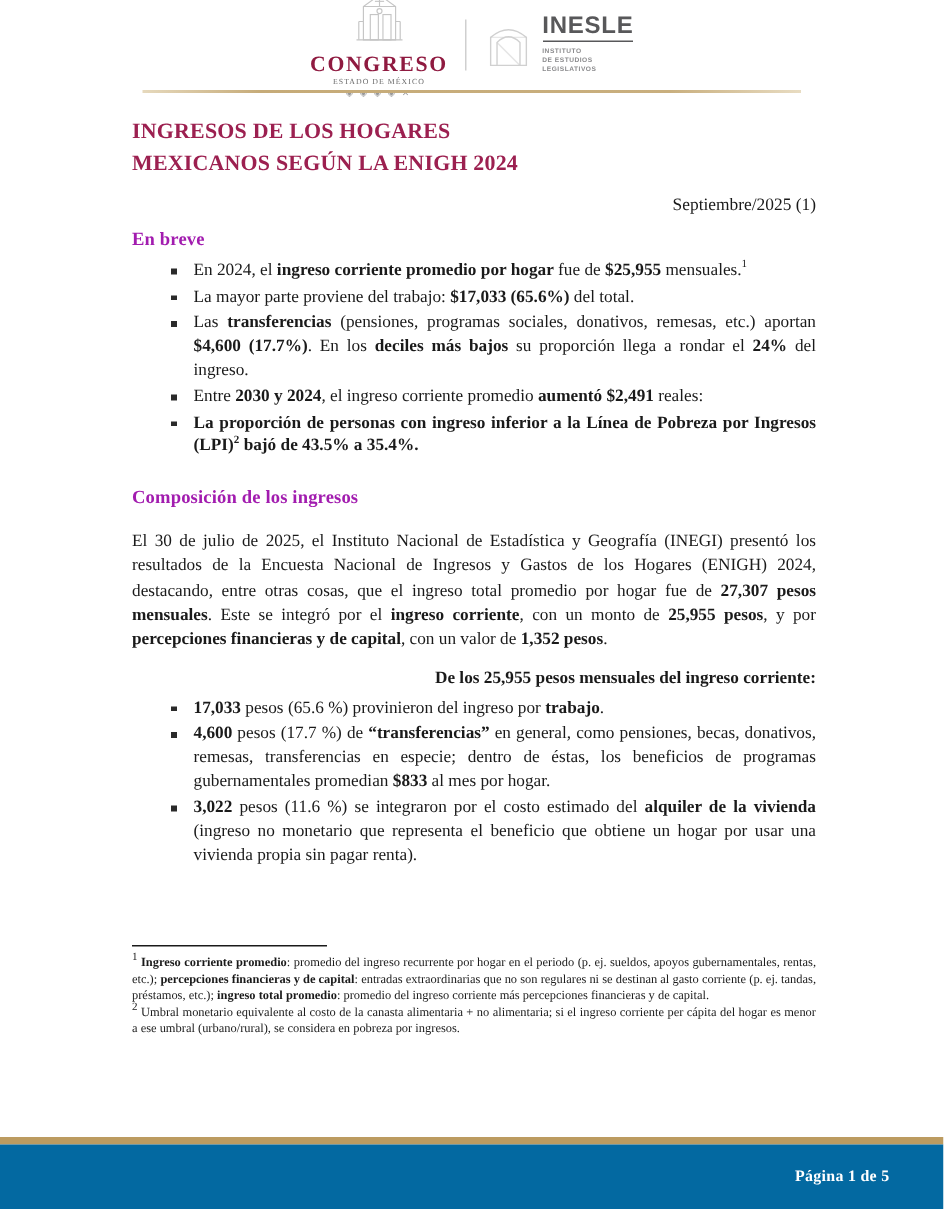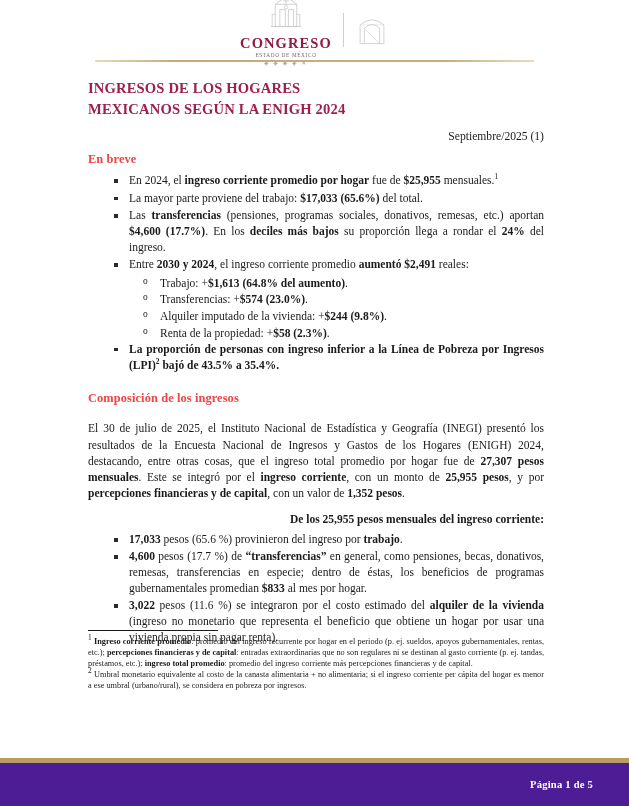--- a/index.html
+++ b/index.html
@@ -80,21 +80,21 @@
 
   .date-line{
     text-align:right;
     font-size:11.6px;
     margin-top:11px;
     color:#1a1a1a;
     font-weight:500;
   }
 
   h2.section{
-    color:#ef4444;
+    color:#a21caf;
     font-family:"Liberation Serif", serif;
     font-weight:bold;
     font-size:12.4px;
     margin:9px 0 6px 0;
     letter-spacing:.1px;
   }
   h2.section.second{ margin-top:18px; margin-bottom:9px;}
 
   ul.bullets{
     list-style:none;
@@ -164,21 +164,21 @@
 
   
   .footer{
     position:absolute;left:0;right:0;bottom:0;height:48px;
   }
   .footer-gold{
     position:absolute;left:0;right:0;top:0;height:5px;background:#bc9b60;
   }
   .footer-bar{
     position:absolute;left:0;right:0;top:5px;bottom:0;
-    background:#4c1d95;
+    background:#0369a1;
     display:flex;align-items:center;justify-content:flex-end;
     padding-right:36px;
     box-sizing:border-box;
   }
   .footer-text{
     color:#ffffff;
     font-family:"Liberation Serif", serif;
     font-size:10.6px;
     font-weight:bold;
     letter-spacing:.2px;
@@ -216,20 +216,28 @@
 
     <div class="inesle-logo">
       <svg class="inesle-mark" viewBox="0 0 40 40">
         <g fill="none" stroke="#bdbdbd" stroke-width="1.1">
           <path d="M6 36 L6 14 Q20 2 34 14 L34 36 Z"></path>
           <path d="M11 36 L11 18 Q20 9 29 18 L29 36"></path>
           <path d="M6 14 L34 14" opacity=".5"></path>
           <path d="M11 18 L29 36" opacity=".6"></path>
         </g>
       </svg>
+      <div class="inesle-text">
+        <span class="inesle-word">INESLE</span>
+        <span class="inesle-sub">
+          <span>INSTITUTO</span><br>
+          <span>DE ESTUDIOS</span><br>
+          <span>LEGISLATIVOS</span>
+        </span>
+      </div>
     </div>
   </div>
 </div>
 
 <div class="gold-rule"></div>
 
 <div class="page">
 
   <div class="doc-title">
     <span class="ln">INGRESOS DE LOS HOGARES</span>
@@ -238,26 +246,20 @@
 
   <div class="date-line">Septiembre/2025 (1)</div>
 
   <h2 class="section">En breve</h2>
 
   <ul class="bullets">
     <li>En 2024, el <b>ingreso corriente promedio por hogar</b> fue de <b>$25,955</b> mensuales.<sup>1</sup></li>
     <li>La mayor parte proviene del trabajo: <b>$17,033 (65.6%)</b> del total.</li>
     <li>Las <b>transferencias</b> (pensiones, programas sociales, donativos, remesas, etc.) aportan <b>$4,600 (17.7%)</b>. En los <b>deciles más bajos</b> su proporción llega a rondar el <b>24%</b> del ingreso.</li>
     <li>Entre <b>2030 y 2024</b>, el ingreso corriente promedio <b>aumentó $2,491</b> reales:</li>
-    <ul class="subbullets">
-      <li>Trabajo: +<b>$1,613 (64.8% del aumento)</b>.</li>
-      <li>Transferencias: +<b>$574 (23.0%)</b>.</li>
-      <li>Alquiler imputado de la vivienda: +<b>$244 (9.8%)</b>.</li>
-      <li>Renta de la propiedad: +<b>$58 (2.3%)</b>.</li>
-    </ul>
     <li><b>La proporción de personas con ingreso inferior a la Línea de Pobreza por Ingresos (LPI)<sup>2</sup> bajó de 43.5% a 35.4%.</b></li>
   </ul>
 
   <h2 class="section second">Composición de los ingresos</h2>
 
   <p class="para">El 30 de julio de 2025, el Instituto Nacional de Estadística y Geografía (INEGI) presentó los resultados de la Encuesta Nacional de Ingresos y Gastos de los Hogares (ENIGH) 2024, destacando, entre otras cosas, que el ingreso total promedio por hogar fue de <b>27,307 pesos mensuales</b>. Este se integró por el <b>ingreso corriente</b>, con un monto de <b>25,955 pesos</b>, y por <b>percepciones financieras y de capital</b>, con un valor de <b>1,352 pesos</b>.</p>
 
   <p class="lead">De los 25,955 pesos mensuales del ingreso corriente:</p>
 
   <ul class="bullets">

